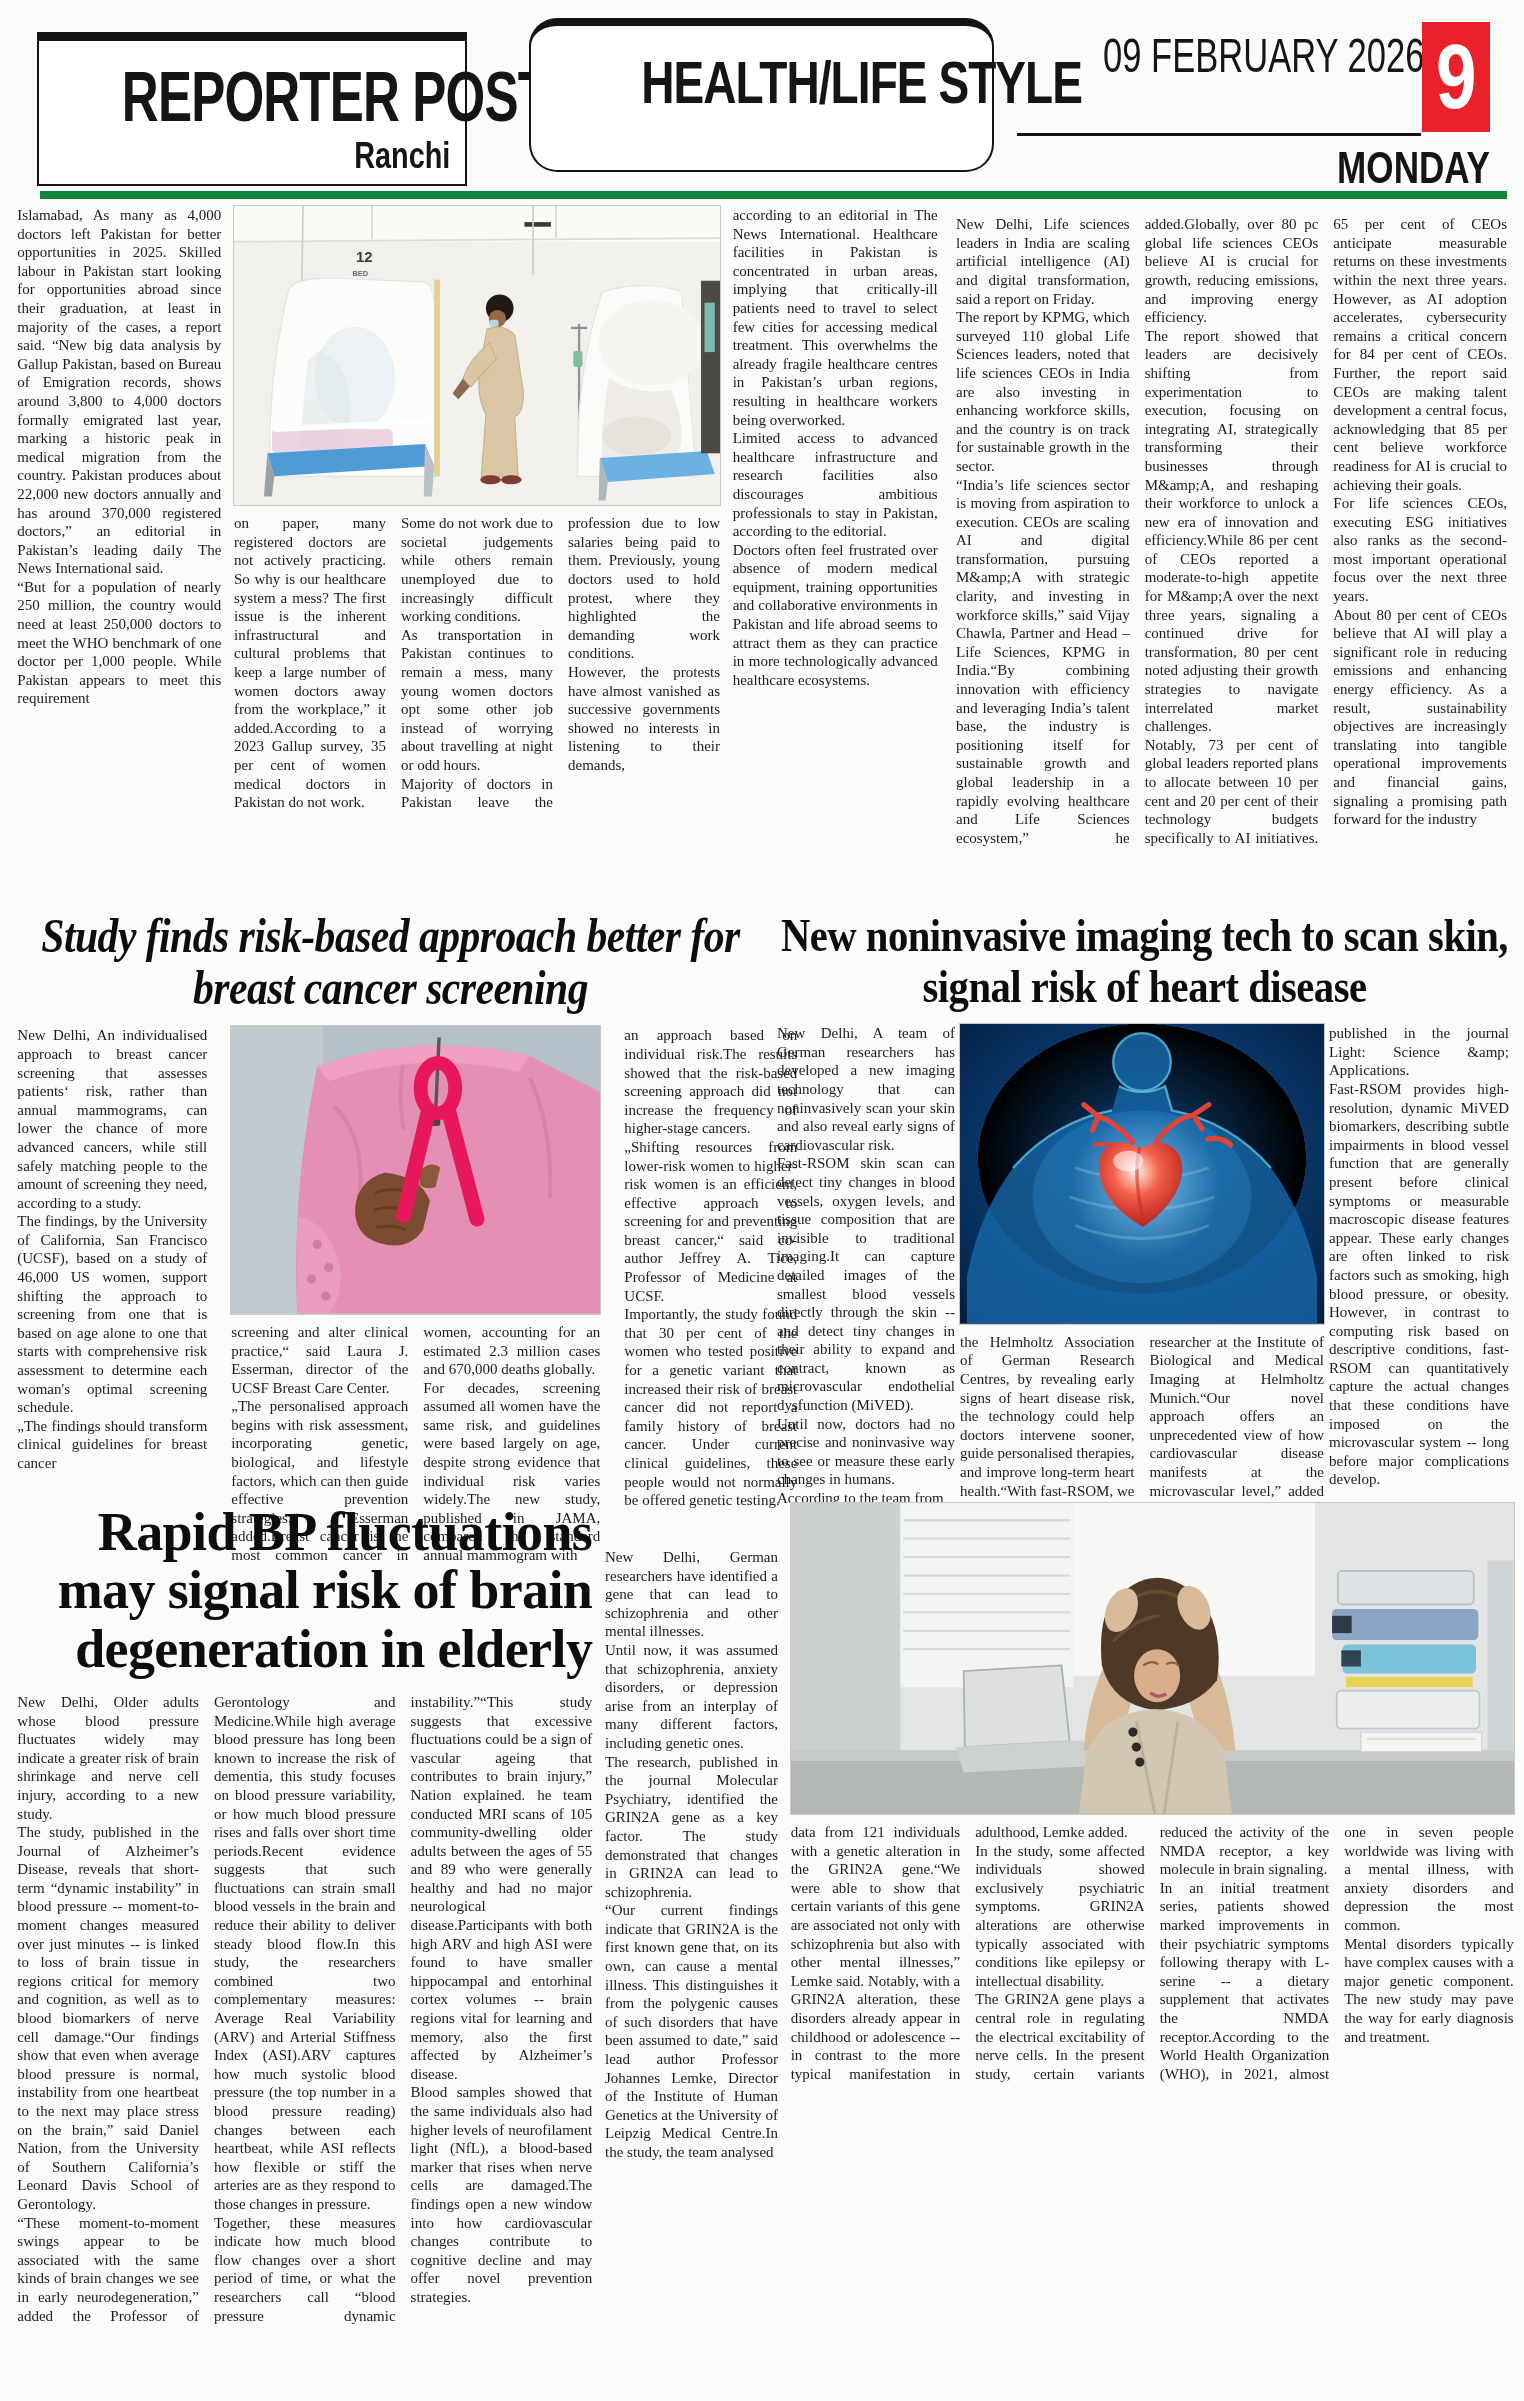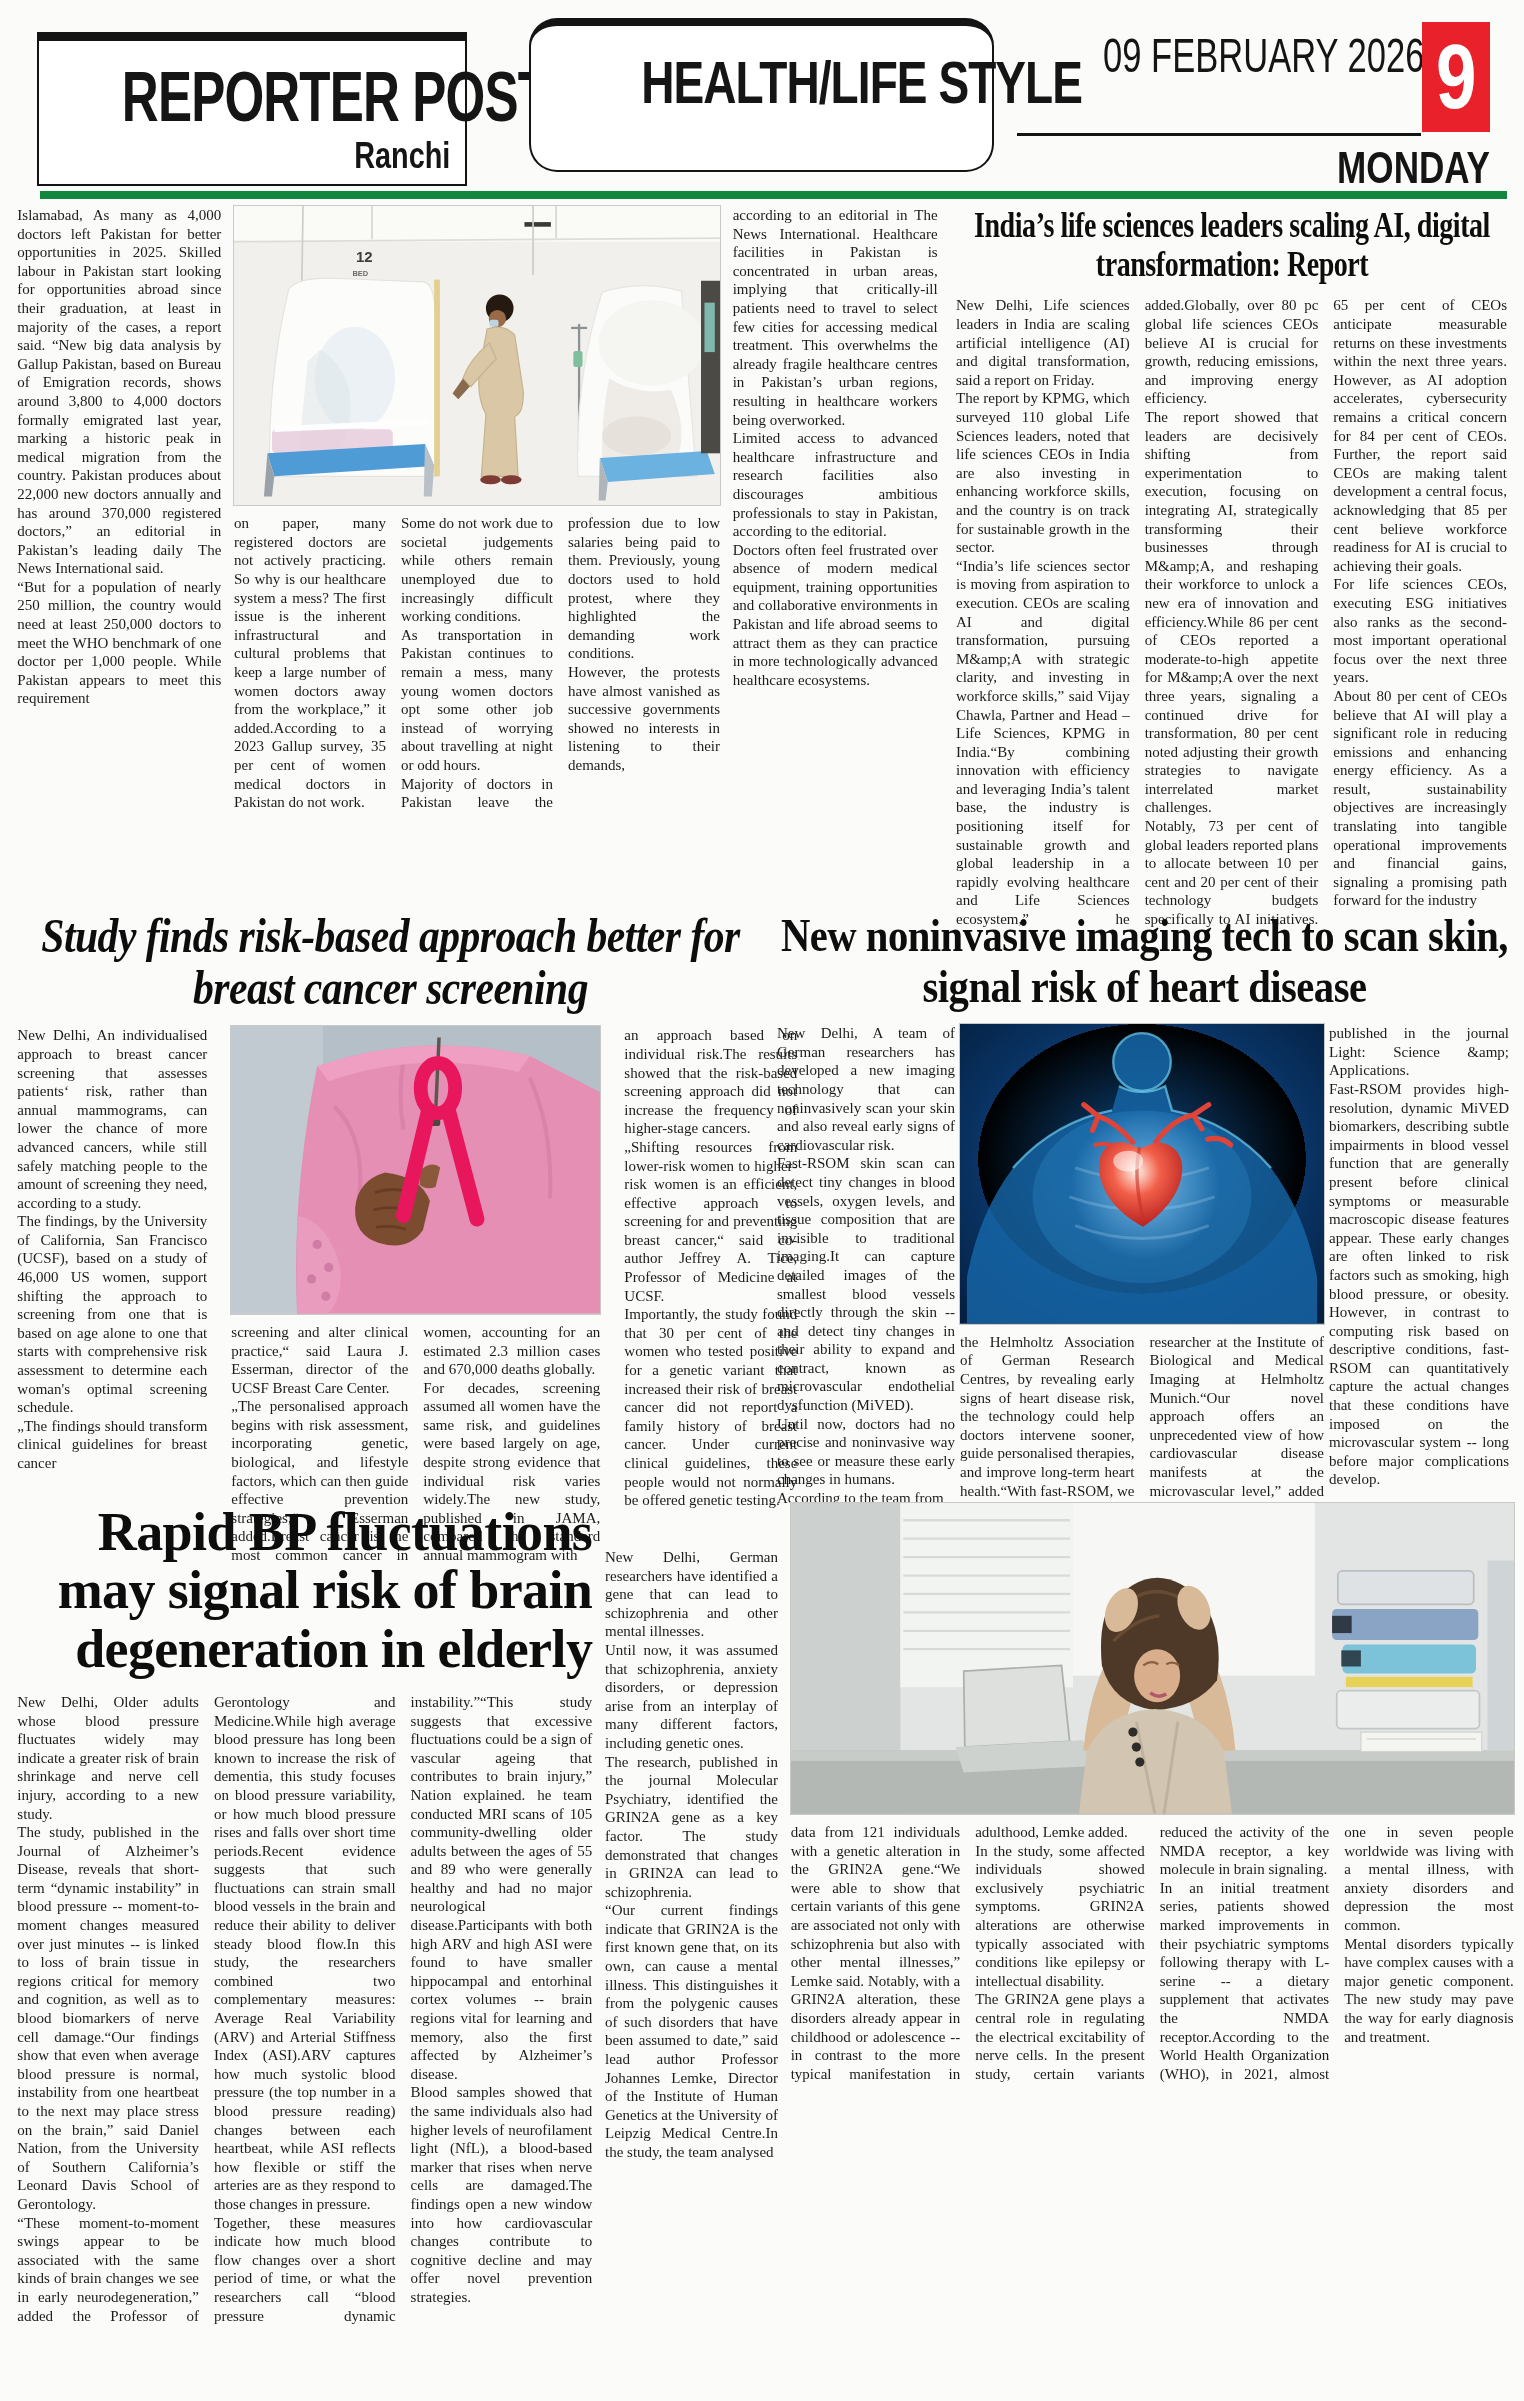--- a/index.html
+++ b/index.html
@@ -122,23 +122,20 @@
 Majority of doctors in Pakistan leave the profession due to low salaries being paid to them. Previously, young doctors used to hold protest, where they highlighted the demanding work conditions.
 However, the protests have almost vanished as successive governments showed no interests in listening to their demands,</div>
       </div>
       <div class="body" style="width:205px;flex:none;">according to an editorial in The News International. Healthcare facilities in Pakistan is concentrated in urban areas, implying that critically-ill patients need to travel to select few cities for accessing medical treatment. This overwhelms the already fragile healthcare centres in Pakistan’s urban regions, resulting in healthcare workers being overworked.
 Limited access to advanced healthcare infrastructure and research facilities also discourages ambitious professionals to stay in Pakistan, according to the editorial.
 Doctors often feel frustrated over absence of modern medical equipment, training opportunities and collaborative environments in Pakistan and life abroad seems to attract them as they can practice in more technologically advanced healthcare ecosystems.</div>
     </div>
   </article>
 
   <article class="art" style="left:956px;top:206px;width:551px;">
-    <h2 class="head-serif" style="font-size:36px;">
-      <span class="sqz-block" style="width:708px;margin-left:-78px;--sx:0.779">India’s life sciences leaders scaling AI, digital transformation: Report</span>
-    </h2>
     <div class="body colflow" style="column-count:3;">New Delhi, Life sciences leaders in India are scaling artificial intelligence (AI) and digital transformation, said a report on Friday.
 The report by KPMG, which surveyed 110 global Life Sciences leaders, noted that life sciences CEOs in India are also investing in enhancing workforce skills, and the country is on track for sustainable growth in the sector.
 “India’s life sciences sector is moving from aspiration to execution. CEOs are scaling AI and digital transformation, pursuing M&amp;amp;A with strategic clarity, and investing in workforce skills,” said Vijay Chawla, Partner and Head – Life Sciences, KPMG in India.“By combining innovation with efficiency and leveraging India’s talent base, the industry is positioning itself for sustainable growth and global leadership in a rapidly evolving healthcare and Life Sciences ecosystem,” he added.Globally, over 80 pc global life sciences CEOs believe AI is crucial for growth, reducing emissions, and improving energy efficiency.
 The report showed that leaders are decisively shifting from experimentation to execution, focusing on integrating AI, strategically transforming their businesses through M&amp;amp;A, and reshaping their workforce to unlock a new era of innovation and efficiency.While 86 per cent of CEOs reported a moderate-to-high appetite for M&amp;amp;A over the next three years, signaling a continued drive for transformation, 80 per cent noted adjusting their growth strategies to navigate interrelated market challenges.
 Notably, 73 per cent of global leaders reported plans to allocate between 10 per cent and 20 per cent of their technology budgets specifically to AI initiatives. 65 per cent of CEOs anticipate measurable returns on these investments within the next three years. However, as AI adoption accelerates, cybersecurity remains a critical concern for 84 per cent of CEOs. Further, the report said CEOs are making talent development a central focus, acknowledging that 85 per cent believe workforce readiness for AI is crucial to achieving their goals.
 For life sciences CEOs, executing ESG initiatives also ranks as the second-most important operational focus over the next three years.
 About 80 per cent of CEOs believe that AI will play a significant role in reducing emissions and enhancing energy efficiency. As a result, sustainability objectives are increasingly translating into tangible operational improvements and financial gains, signaling a promising path forward for the industry</div>
   </article>
 
   <article class="art" style="left:17.3px;top:910px;width:748px;">

